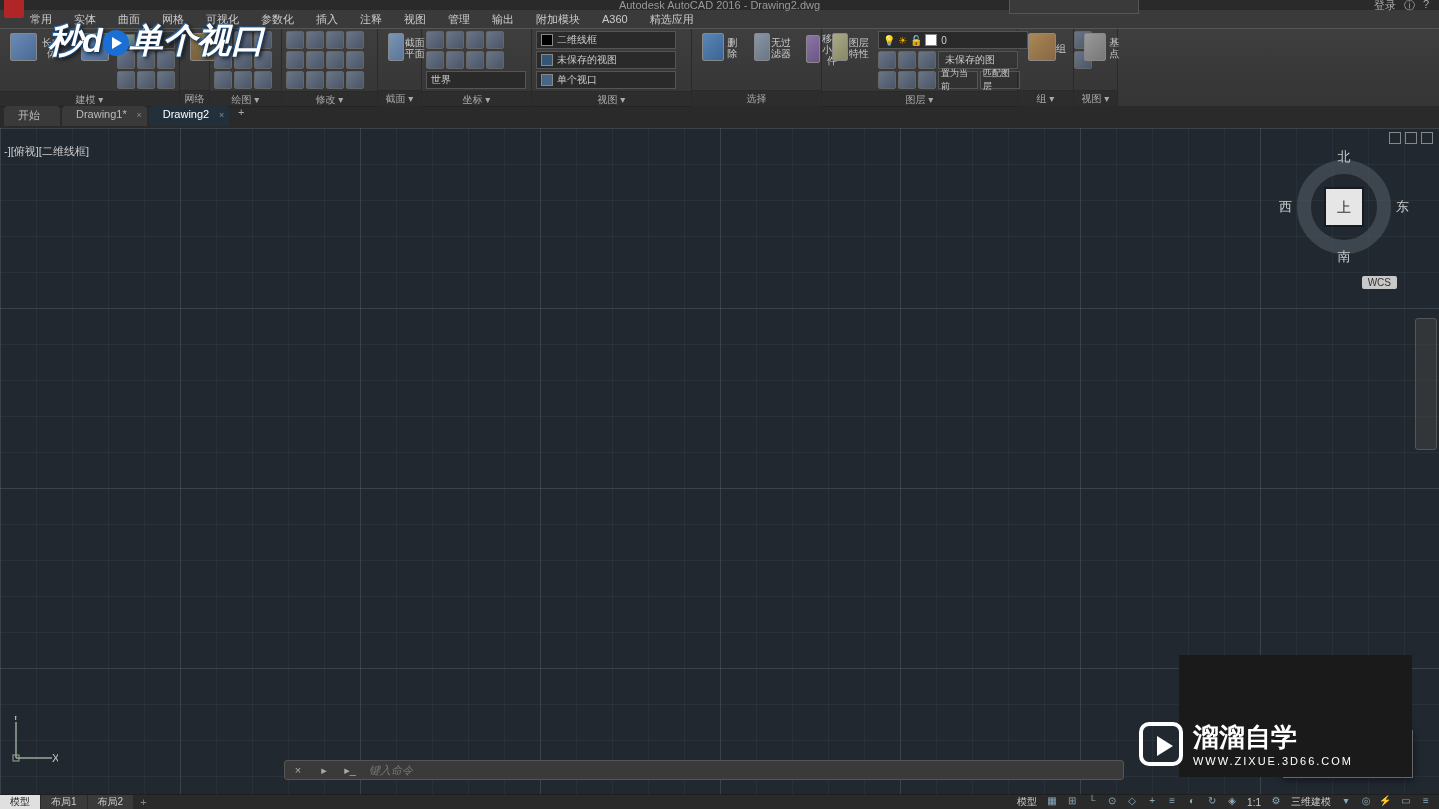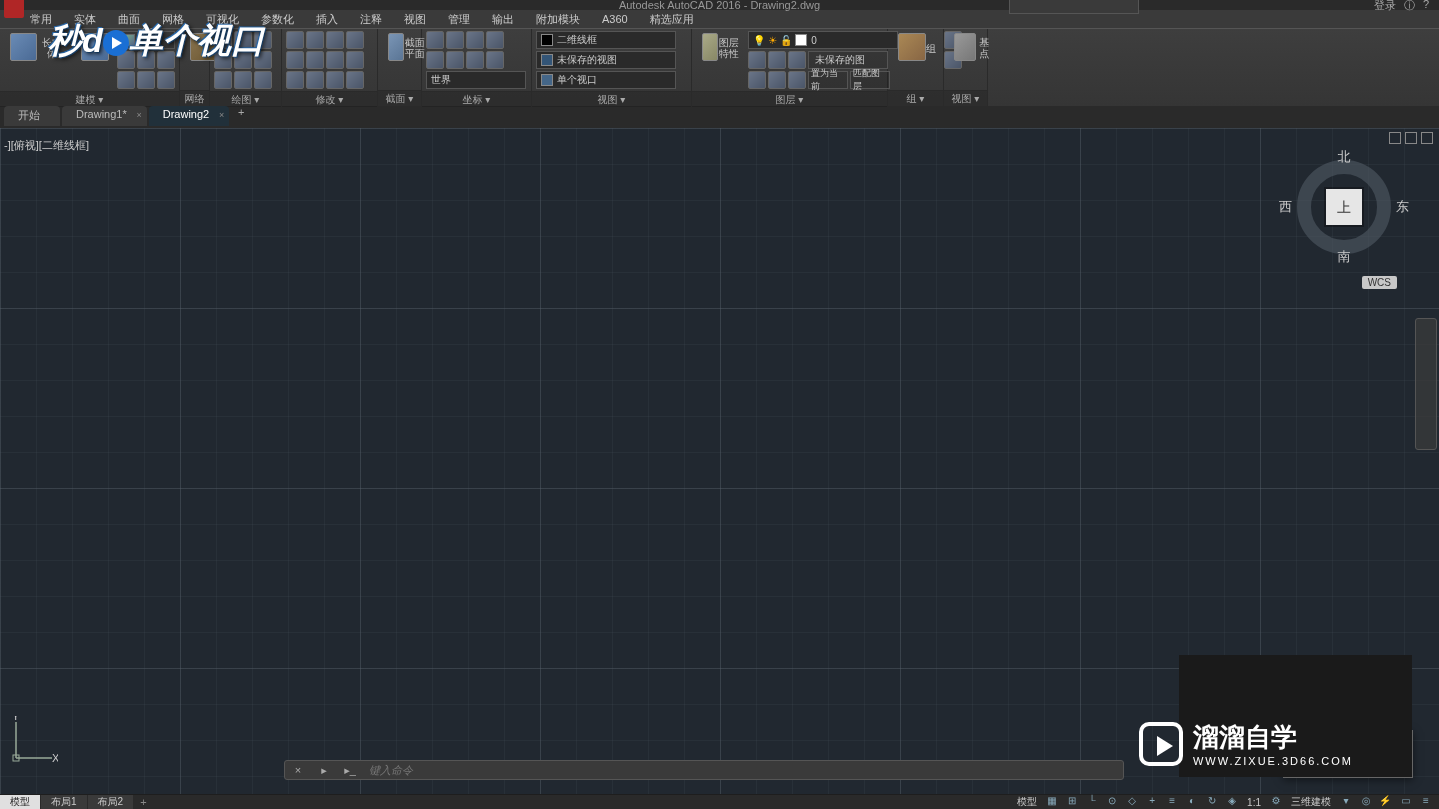--- a/index.html
+++ b/index.html
@@ -44,21 +44,21 @@
 
 .canvas-wrap { position: relative; height: 666px; background: #212830; overflow: hidden; }
 .grid-bg { position: absolute; inset: 0;
   background-image:
     linear-gradient(rgba(90,100,110,0.35) 1px, transparent 1px),
     linear-gradient(90deg, rgba(90,100,110,0.35) 1px, transparent 1px),
     linear-gradient(rgba(70,80,90,0.2) 1px, transparent 1px),
     linear-gradient(90deg, rgba(70,80,90,0.2) 1px, transparent 1px);
   background-size: 180px 180px, 180px 180px, 36px 36px, 36px 36px;
 }
-.viewport-label { position: absolute; left: 4px; top: 10px; color: #ccc; font-size: 11px; }
+.viewport-label { position: absolute; left: 4px; top: 16px; color: #ccc; font-size: 11px; }
 .view-controls { position: absolute; right: 6px; top: 4px; display: flex; gap: 4px; color: #aaa; }
 .vc { width: 12px; height: 12px; border: 1px solid #888; cursor: pointer; }
 
 
 .viewcube { position: absolute; right: 40px; top: 24px; width: 110px; height: 110px; }
 .ring { position: absolute; inset: 8px; border: 14px solid rgba(80,90,100,0.6); border-radius: 50%; }
 .cube-face { position: absolute; left: 37px; top: 37px; width: 36px; height: 36px; background: #e6e6e6; color: #333; font-size: 14px; text-align: center; line-height: 36px; box-shadow: 0 0 0 2px rgba(0,0,0,0.3); cursor: pointer; }
 .dir { position: absolute; color: #ccc; font-size: 13px; }
 .dir.n { left: 50%; top: -4px; transform: translateX(-50%); }
 .dir.s { left: 50%; bottom: -4px; transform: translateX(-50%); }
@@ -261,20 +261,38 @@
           </div>
       <div class="combo">
             <div class="combo-sw" style="background:#468"></div>
             <span>单个视口</span>
           </div>
     </div>
       </div>
     <div class="panel-label">视图 ▾</div>
   </div>
 
+  <div class="ribbon-panel" style="width:130px">
+    <div class="panel-body">
+      <div class="big-btn">
+          <div class="big-icon" style="background:linear-gradient(135deg,#5a85b5,#3a6595)"></div>
+          <div class="big-btn-label">删除</div>
+        </div>
+      <div class="big-btn">
+          <div class="big-icon" style="background:linear-gradient(135deg,#8a95a5,#6a7585)"></div>
+          <div class="big-btn-label">无过滤器</div>
+        </div>
+      <div class="big-btn">
+          <div class="big-icon" style="background:linear-gradient(135deg,#8a75a5,#6a5585)"></div>
+          <div class="big-btn-label">移动
+小控件</div>
+        </div>
+    </div>
+    <div class="panel-label">选择</div>
+  </div>
 
   <div class="ribbon-panel" style="width:196px">
     <div class="panel-body">
       <div class="big-btn">
           <div class="big-icon" style="background:linear-gradient(135deg,#aa8,#886)"></div>
           <div class="big-btn-label">图层
 特性</div>
         </div>
       <div class="col-stack">
         <div class="combo" style="width:150px">

